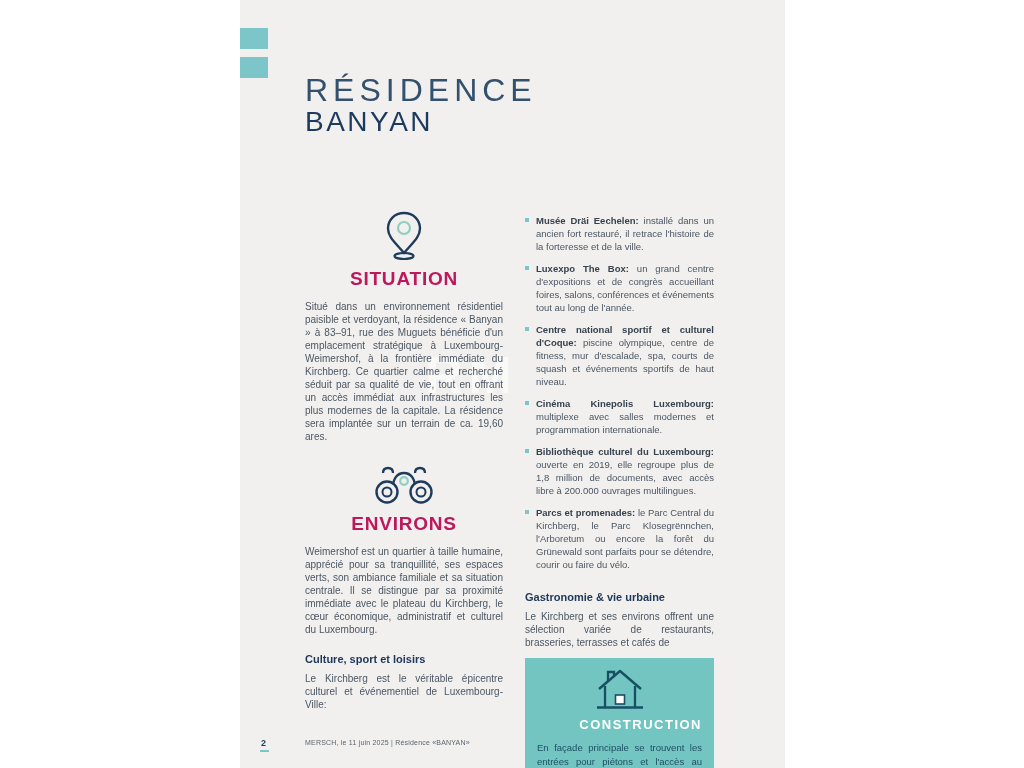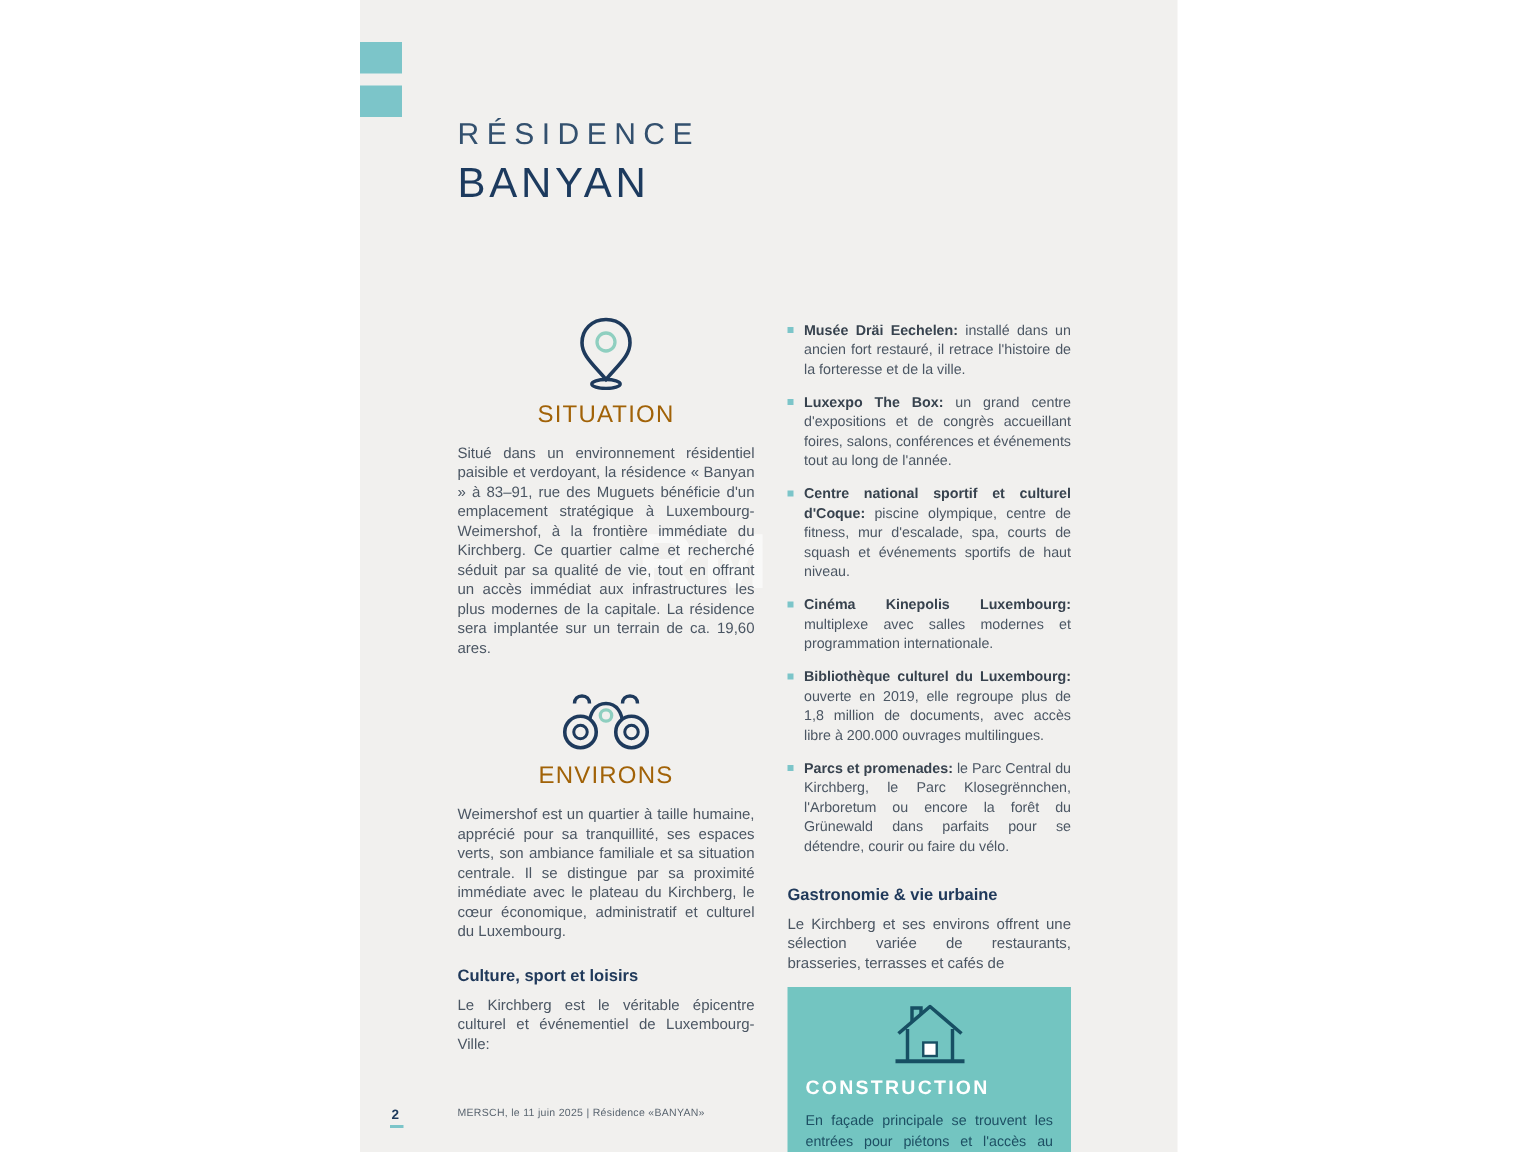--- a/index.html
+++ b/index.html
@@ -24,35 +24,35 @@
 
   .watermark {
     position: absolute; left: 185px; top: 345px;
     font-size: 52px; font-weight: 700; letter-spacing: 6px;
     color: rgba(255,255,255,0.6);
     pointer-events: none;
   }
 
   .title-block { position: absolute; left: 65px; top: 74px; }
   .title-line1 {
-    font-size: 20px; font-weight: 300; letter-spacing: 5px; color: #33506e;
+    font-size: 32px; font-weight: 300; letter-spacing: 5px; color: #33506e;
     line-height: 32px;
   }
   .title-line2 {
     font-size: 28px; font-weight: 400; letter-spacing: 2.5px; color: #1c3a5e;
     line-height: 32px;
   }
 
   .col { position: absolute; top: 210px; }
   .col-left  { left: 65px;  width: 198px; }
   .col-right { left: 285px; width: 189px; }
 
   .icon-wrap { display: flex; justify-content: center; }
   .section-heading {
-    text-align: center; font-size: 16px; font-weight: 400; color: #a16207;
+    text-align: center; font-size: 19px; font-weight: 700; color: #be185d;
     letter-spacing: 0.8px; margin: 8px 0 10px 0;
   }
   .body-text {
     font-size: 10px; line-height: 13px; color: #4b5663;
     text-align: justify; font-weight: 400;
   }
   .para-gap { margin-top: 13px; }
 
   .sub-heading {
     font-size: 11px; font-weight: 700; color: #20395a; margin: 17px 0 7px 0;
@@ -65,21 +65,21 @@
     margin: 4px 7px 0 0;
   }
   .bullet-body { font-size: 9.5px; line-height: 13px; color: #4b5663; text-align: justify; }
   .bullet-lead { font-weight: 700; color: #37424e; }
 
   .construction-box {
     margin-top: 9px; background: #73c5c1; width: 189px;
     padding: 9px 12px 14px 12px;
   }
   .construction-heading {
-    text-align: left; font-size: 13px; font-weight: 700; color: #ffffff;
+    text-align: right; font-size: 13px; font-weight: 700; color: #ffffff;
     letter-spacing: 1.5px; margin: 4px 0 9px 0;
   }
   .construction-text {
     font-size: 9.5px; line-height: 13.5px; color: #1d4f63; font-weight: 500;
     text-align: justify;
   }
 
   .footer { position: absolute; left: 0; top: 738px; width: 545px; }
   .page-number {
     position: absolute; left: 21px; top: 0;
@@ -160,21 +160,21 @@
         <li class="bullet-item">
           <span class="bullet-sq"></span>
           <span class="bullet-body"><b class="bullet-lead">Cinéma Kinepolis Luxembourg:</b><span> multiplexe avec salles modernes et programmation internationale.</span></span>
         </li>
         <li class="bullet-item">
           <span class="bullet-sq"></span>
           <span class="bullet-body"><b class="bullet-lead">Bibliothèque culturel du Luxembourg:</b><span> ouverte en 2019, elle regroupe plus de 1,8 million de documents, avec accès libre à 200.000 ouvrages multilingues.</span></span>
         </li>
         <li class="bullet-item">
           <span class="bullet-sq"></span>
-          <span class="bullet-body"><b class="bullet-lead">Parcs et promenades:</b><span> le Parc Central du Kirchberg, le Parc Klosegrënnchen, l'Arboretum ou encore la forêt du Grünewald dans parfaits pour se détendre, courir ou faire du vélo.</span></span>
+          <span class="bullet-body"><b class="bullet-lead">Parcs et promenades:</b><span> le Parc Central du Kirchberg, le Parc Klosegrënnchen, l'Arboretum ou encore la forêt du Grünewald sont parfaits pour se détendre, courir ou faire du vélo.</span></span>
         </li>
       </ul>
 
       <div class="sub-heading" style="margin-top:20px">Gastronomie &amp; vie urbaine</div>
       <div class="body-text">Le Kirchberg et ses environs offrent une sélection variée de restaurants, brasseries, terrasses et cafés de</div>
 
       <div class="construction-box">
         <div class="icon-wrap">
           <svg width="52" height="46" viewBox="0 0 52 46">
             <path d="M14 14 V5 H20 V9" fill="none" stroke="#174f63" stroke-width="2.3"></path>

